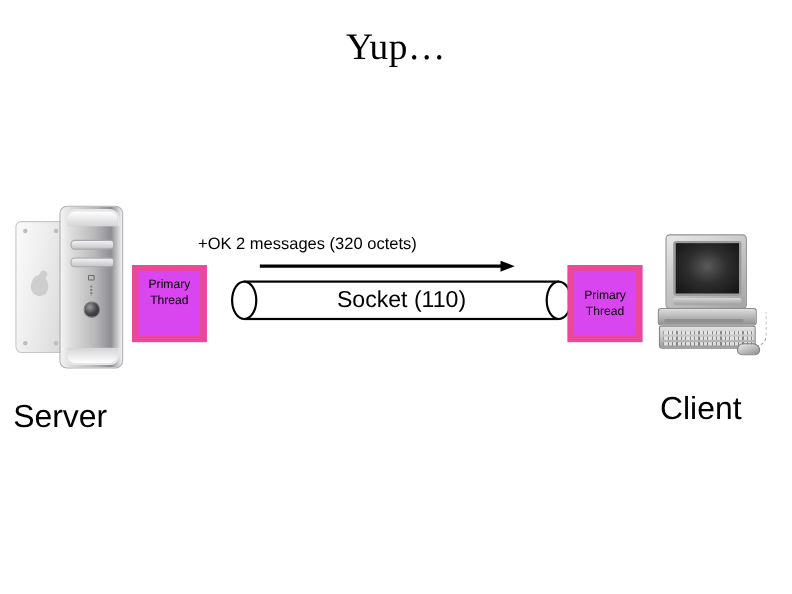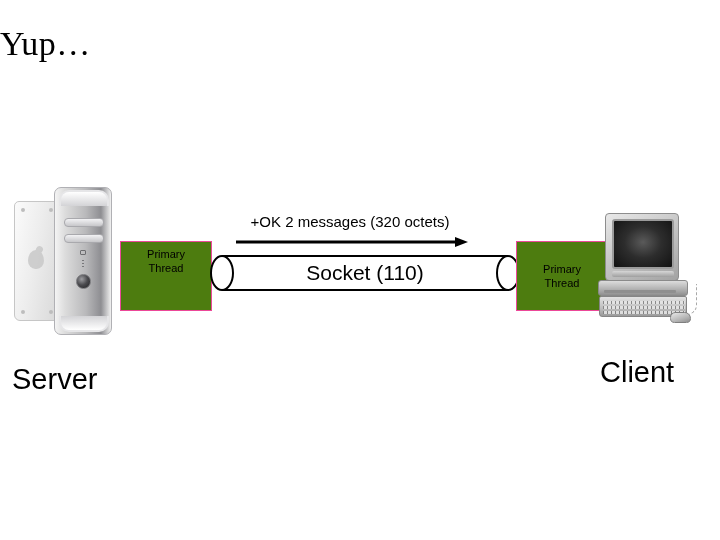--- a/index.html
+++ b/index.html
@@ -15,20 +15,21 @@
     overflow: hidden;
     font-family: "Liberation Sans", sans-serif;
   }
 
   
   #slide-title {
     position: absolute;
     left: 0;
     top: 24px;
     width: 720px;
+    text-align: center;
     font-family: "Liberation Serif", serif;
     font-size: 34px;
     line-height: 40px;
     color: #000000;
     letter-spacing: 0.5px;
   }
 
   
   #server-computer {
     position: absolute;
@@ -251,24 +252,24 @@
     width: 16px;
     height: 30px;
     border-right: 1px dashed #a8a8a8;
     border-bottom: 1px dashed #a8a8a8;
     border-radius: 0 0 10px 0;
   }
 
   
   .thread-box {
     position: absolute;
-    width: 92px;
+    width: 68px;
     height: 70px;
-    border: 1px solid #ec4899;
-    background: #4d7c0f;
+    border: 6px solid #ec4899;
+    background: #d946ef;
     box-sizing: border-box;
     font-size: 11px;
     line-height: 14px;
     color: #000000;
     text-align: center;
     display: flex;
     flex-direction: column;
   }
   #server-thread-box {
     left: 120px;
@@ -324,21 +325,21 @@
     line-height: 26px;
     color: #000000;
   }
 
   
   #message-label {
     position: absolute;
     left: 180px;
     top: 212px;
     width: 340px;
-    text-align: center;
+    text-align: left;
     font-size: 15px;
     line-height: 19px;
     color: #000000;
   }
   #message-arrow {
     position: absolute;
     left: 236px;
     top: 236px;
     width: 232px;
     height: 12px;

